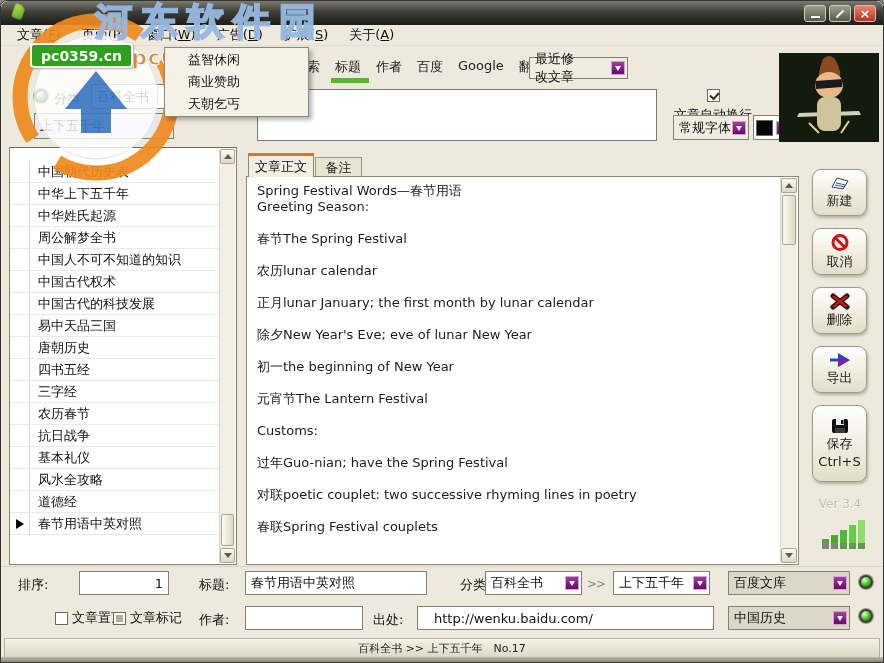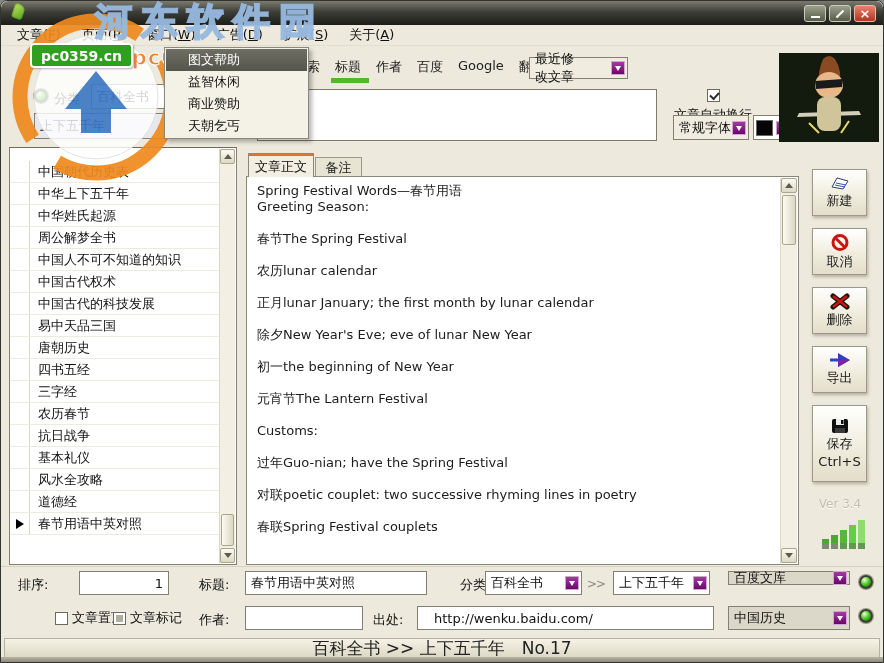--- a/index.html
+++ b/index.html
@@ -87,34 +87,34 @@
         border:1px solid #8a887a;border-top:3px solid #d8772b;border-bottom:none;z-index:5;
         display:flex;align-items:center;justify-content:center;font-size:13px;color:#111;}
   .tab2{position:absolute;left:314px;top:156px;width:47px;height:20px;background:#e7e4d4;
         border:1px solid #9b9988;border-bottom:none;display:flex;align-items:center;justify-content:center;
         font-size:13px;color:#222;}
   .content{position:absolute;left:245px;top:175px;width:553px;height:389px;background:#fff;border:1px solid #8a887a;}
   .clines{position:absolute;left:10px;top:6px;right:26px;font-size:13px;color:#1c1c1c;}
   .cline{height:16px;line-height:16px;white-space:nowrap;overflow:hidden;}
   .cline:nth-child(n+3){margin-top:16px;}
   
-  .abtn{position:absolute;left:811px;width:55px;height:47px;border-radius:0;
+  .abtn{position:absolute;left:811px;width:55px;height:47px;border-radius:9px;
         background:linear-gradient(#ffffff,#f0edde 55%,#e2deca);border:1px solid #9c9a88;
         box-shadow:1px 2px 3px rgba(110,105,85,.45);display:flex;flex-direction:column;align-items:center;
         justify-content:center;gap:1px;font-size:13px;color:#1a1a1a;cursor:default;}
   .ver{position:absolute;left:813px;top:496px;width:52px;text-align:center;font-size:12px;color:#c3bfab;
        text-shadow:0 1px 0 #fff;}
   
   .formarea{position:absolute;left:0;top:565px;right:0;height:72px;border-top:1px solid #d6d2c1;}
   .tinput{position:absolute;border:1px solid #82806f;background:#fff;font-size:13px;padding:0 5px;color:#111;}
   .chev{position:absolute;font-size:12px;color:#8a8878;letter-spacing:-1px;}
   
   .statusbar{position:absolute;left:3px;right:3px;top:637px;height:20px;
              background:linear-gradient(#f6f3e6,#dbd7c4);border:1px solid #b5b1a0;border-bottom:none;
-             display:flex;align-items:center;justify-content:center;font-size:17px;color:#222;}
+             display:flex;align-items:center;justify-content:center;font-size:11px;color:#222;}
   .bottomedge{position:absolute;left:0;right:0;bottom:0;height:5px;background:linear-gradient(#b9b5a4,#8e8a79);}
   u{text-decoration:underline;}
 </style>
 </head>
 <body>
 
 <div class="window">
 
   <div class="titlebar">
     <div class="app-icon"></div>
@@ -143,21 +143,20 @@
   <div class="wm-title">河东软件园</div>
   <svg class="wm-circle" width="178" height="172" viewBox="0 0 178 172" opacity="0.92">
     <circle cx="89" cy="84" r="76" fill="none" stroke="#ef8a1e" stroke-width="15" stroke-dasharray="160 34 210 34"></circle>
     <circle cx="89" cy="84" r="62" fill="#ffffff" fill-opacity="0.88" stroke="#e0e0e0"></circle>
     <path d="M58 96 L89 58 L120 96 L104 96 L104 120 L74 120 L74 96 Z" fill="#2e6fc0" fill-opacity="0.92"></path>
   </svg>
   <div class="wm-url">www.pc0359</div>
   <div class="wm-badge">pc0359.cn</div>
 
   <div class="popup">
-      <div class="pitem sel">图文帮助</div>
       <div class="pitem">益智休闲</div>
       <div class="pitem">商业赞助</div>
       <div class="pitem">天朝乞丐</div>
     </div>
 
   <div class="tabs">
       <span class="ftab">搜索</span>
       <span class="ftab act">标题</span>
       <span class="ftab">作者</span>
       <span class="ftab">百度</span>
@@ -387,21 +386,21 @@
   <span class="label" style="left:426px;top:575px;margin-left:33px;">分类:</span>
   <div class="combo white" style="left:484px;top:570px;width:97px;height:24px;">
     <span>百科全书</span>
     <span class="parrow"></span>
   </div>
   <span class="chev" style="left:586px;top:576px;">&gt;&gt;</span>
   <div class="combo white" style="left:612px;top:570px;width:97px;height:24px;">
     <span>上下五千年</span>
     <span class="parrow"></span>
   </div>
-  <div class="combo gray" style="left:727px;top:570px;width:122px;height:14px;justify-content:space-between;">
+  <div class="combo gray" style="left:727px;top:570px;width:122px;height:24px;justify-content:space-between;">
     <span>百度文库</span>
     <span class="parrow"></span>
   </div>
   <span class="led" style="left:858px;top:574px;"></span>
 
   <div class="cbrow" style="left:18px;top:608px;padding-left:36px;">
     <span class="cb"></span>
     <span>文章置顶</span>
   </div>
   <div class="cbrow" style="left:112px;top:608px;">

